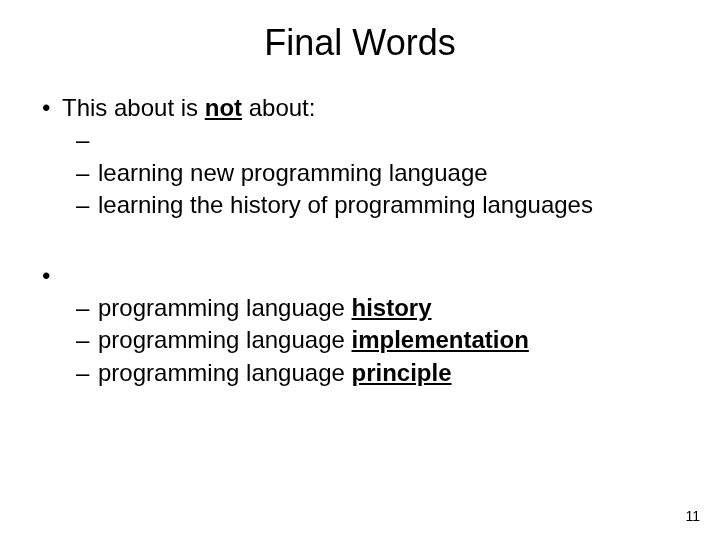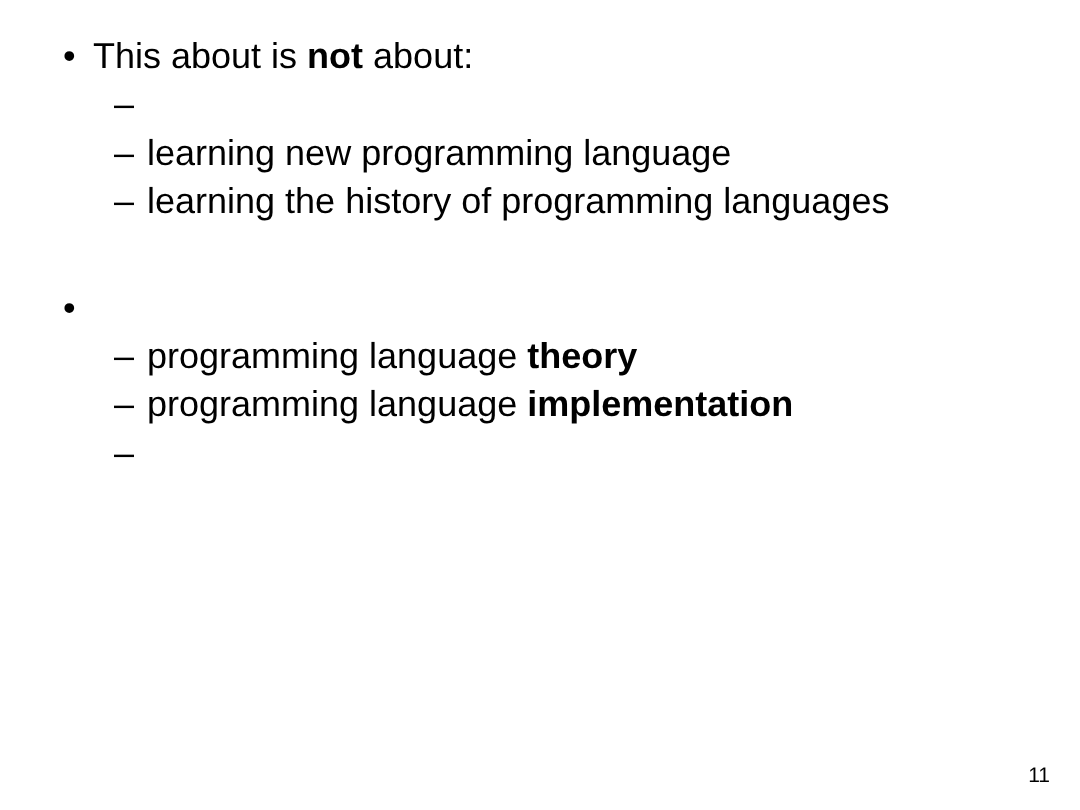--- a/index.html
+++ b/index.html
@@ -41,33 +41,34 @@
     display: flex;
     padding-left: 40px;
   }
   .bullet-l2 .dash {
     width: 22px;
     flex-shrink: 0;
   }
   .gap {
     height: 38px;
   }
-  .ub { font-weight: bold; }
+  .ub { font-weight: bold; text-decoration: underline; }
   .page-num {
     position: absolute;
     bottom: 16px;
     right: 20px;
     font-size: 14px;
     text-align: right;
   }
 </style>
 </head>
 <body>
 
 <div class="slide">
+  <h1 class="title">Final Words</h1>
 
   <div class="content">
 
     <div class="bullet-l1">
       <span class="dot">•</span>
       <span>
         <span>This about is </span><span class="ub">not</span><span> about:</span>
       </span>
     </div>
     <div class="bullet-l2">
@@ -83,29 +84,32 @@
     </div>
 
     <div class="gap"></div>
 
     <div class="bullet-l1">
       <span class="dot">•</span>
     </div>
     <div class="bullet-l2">
       <span class="dash">–</span>
       <span>
-        <span>programming language </span><span class="ub">theory</span>
+        <span>programming language </span><span class="ub">history</span>
       </span>
     </div>
     <div class="bullet-l2">
       <span class="dash">–</span>
       <span>
         <span>programming language </span><span class="ub">implementation</span>
       </span>
     </div>
     <div class="bullet-l2">
       <span class="dash">–</span>
+      <span>
+        <span>programming language </span><span class="ub">principle</span>
+      </span>
     </div>
 
   </div>
 
   <div class="page-num">11</div>
 </div>
 
 </body></html>

